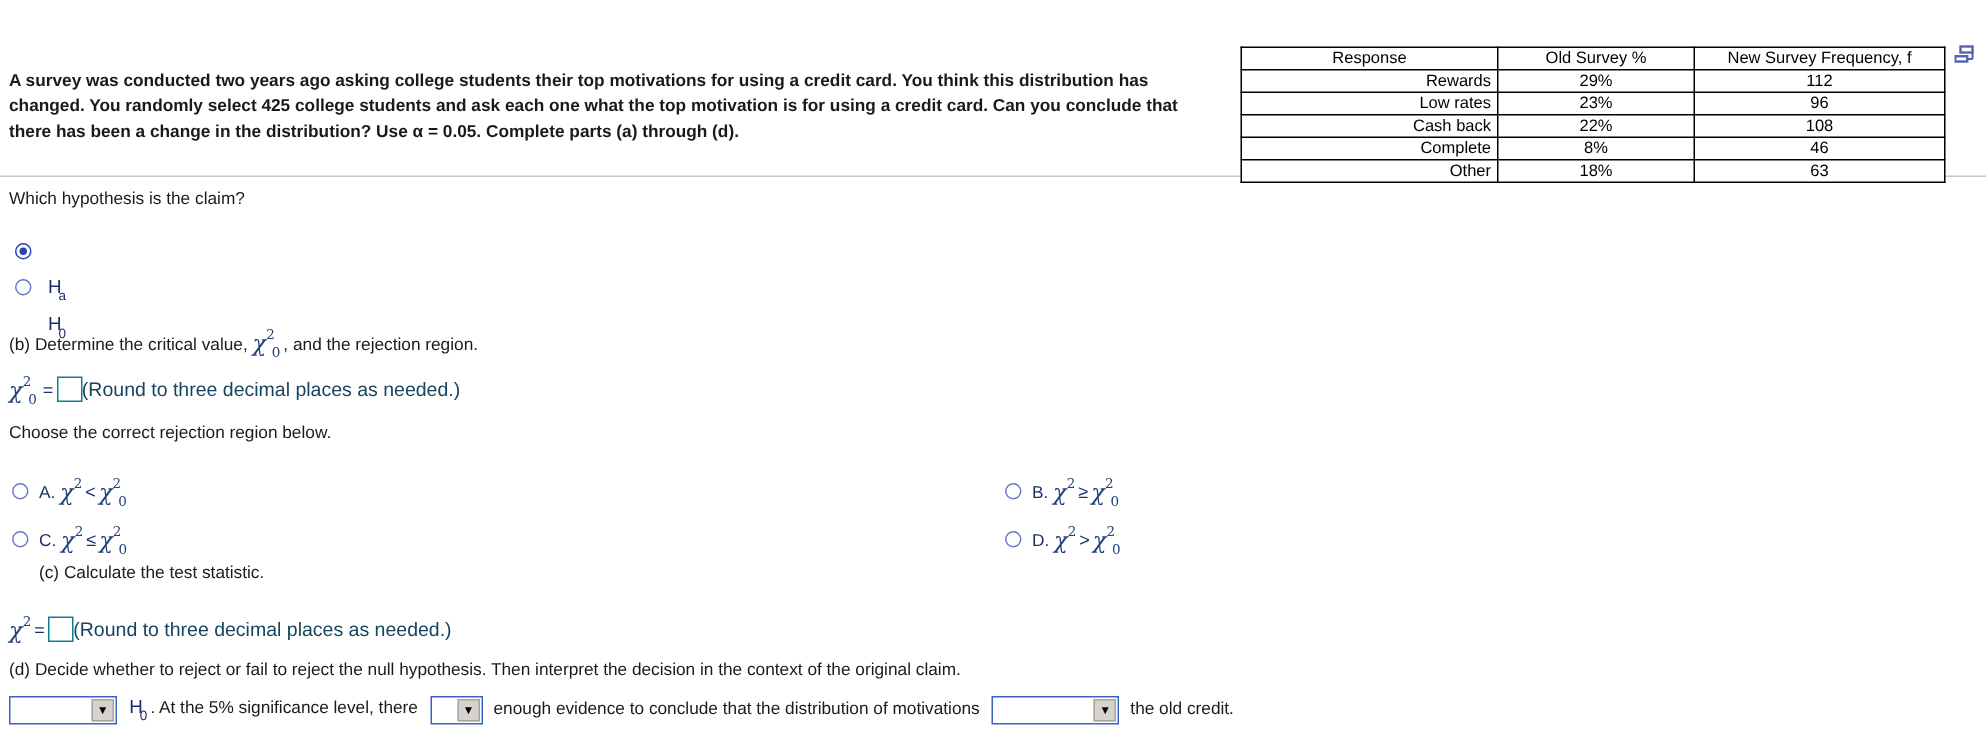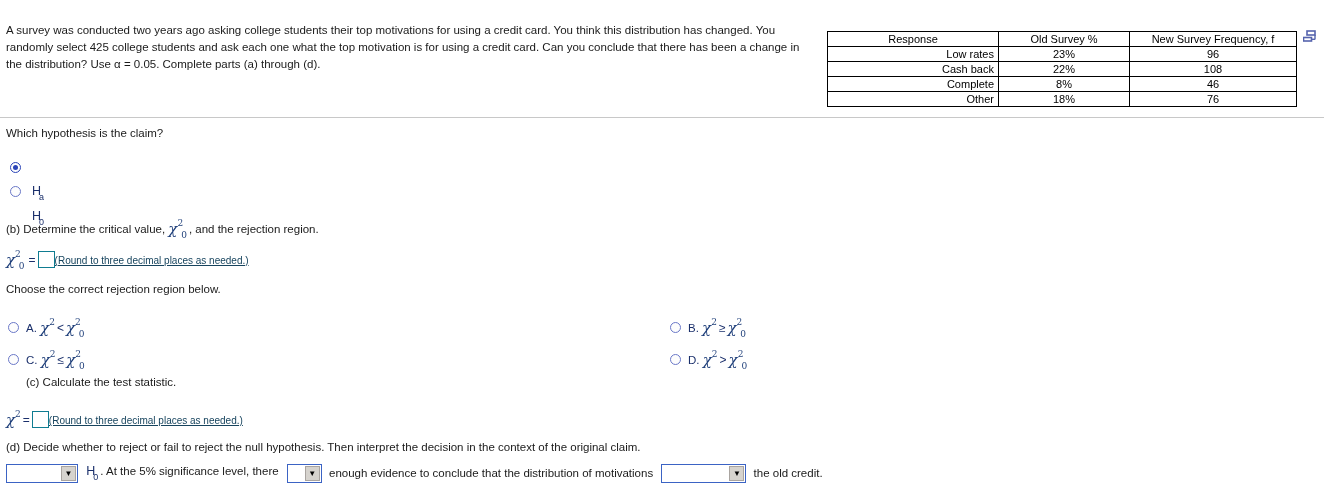--- a/index.html
+++ b/index.html
@@ -14,25 +14,26 @@
     font-family: "Liberation Sans", sans-serif;
     font-size: 11.5px;
     color: #1a1a1a;
     overflow: hidden;
   }
 
   
   #problem-statement {
     position: absolute;
     left: 6px;
-    top: 22px;
+    top: 46px;
     width: 805px;
     line-height: 17px;
     font-size: 11.5px;
     color: #1a1a1a;
+    font-weight: bold;
   }
 
   #header-divider {
     position: absolute;
     left: 0;
     top: 117px;
     width: 1324px;
     height: 1px;
     background: #c8c8c8;
   }
@@ -142,22 +143,21 @@
     border: 1px solid #0f7c91;
     background: #ffffff;
     vertical-align: middle;
     box-sizing: border-box;
     position: relative;
     top: -1px;
   }
 
   .hint {
     color: #17445e;
-    font-size: 10px;
-    text-decoration: underline;
+    font-size: 13px;
   }
 
   
   .dd {
     display: inline-block;
     border: 1px solid #3b63c4;
     background: #ffffff;
     height: 19px;
     box-sizing: border-box;
     vertical-align: middle;
@@ -199,38 +199,43 @@
   <table class="data-table">
     <thead>
       <tr>
         <th class="col-resp">Response</th>
         <th class="col-pct">Old Survey %</th>
         <th class="col-freq">New Survey  Frequency, f</th>
       </tr>
     </thead>
     <tbody>
       <tr>
+        <td class="resp-cell">Rewards</td>
+        <td class="pct-cell">29%</td>
+        <td class="freq-cell">112</td>
+      </tr>
+      <tr>
         <td class="resp-cell">Low rates</td>
         <td class="pct-cell">23%</td>
         <td class="freq-cell">96</td>
       </tr>
       <tr>
         <td class="resp-cell">Cash back</td>
         <td class="pct-cell">22%</td>
         <td class="freq-cell">108</td>
       </tr>
       <tr>
         <td class="resp-cell">Complete</td>
         <td class="pct-cell">8%</td>
         <td class="freq-cell">46</td>
       </tr>
       <tr>
         <td class="resp-cell">Other</td>
         <td class="pct-cell">18%</td>
-        <td class="freq-cell">76</td>
+        <td class="freq-cell">63</td>
       </tr>
     </tbody>
   </table>
 </div>
 
 <div id="table-popout-icon">
   <svg width="16" height="14" viewBox="0 0 16 14">
     <rect x="4" y="1" width="8" height="4" fill="none" stroke="#5563ad" stroke-width="1.6"></rect>
     <rect x="0.5" y="7.5" width="8" height="3.5" fill="none" stroke="#5563ad" stroke-width="1.6"></rect>
     <line x1="12" y1="5" x2="12" y2="9.5" stroke="#5563ad" stroke-width="1.4"></line>

